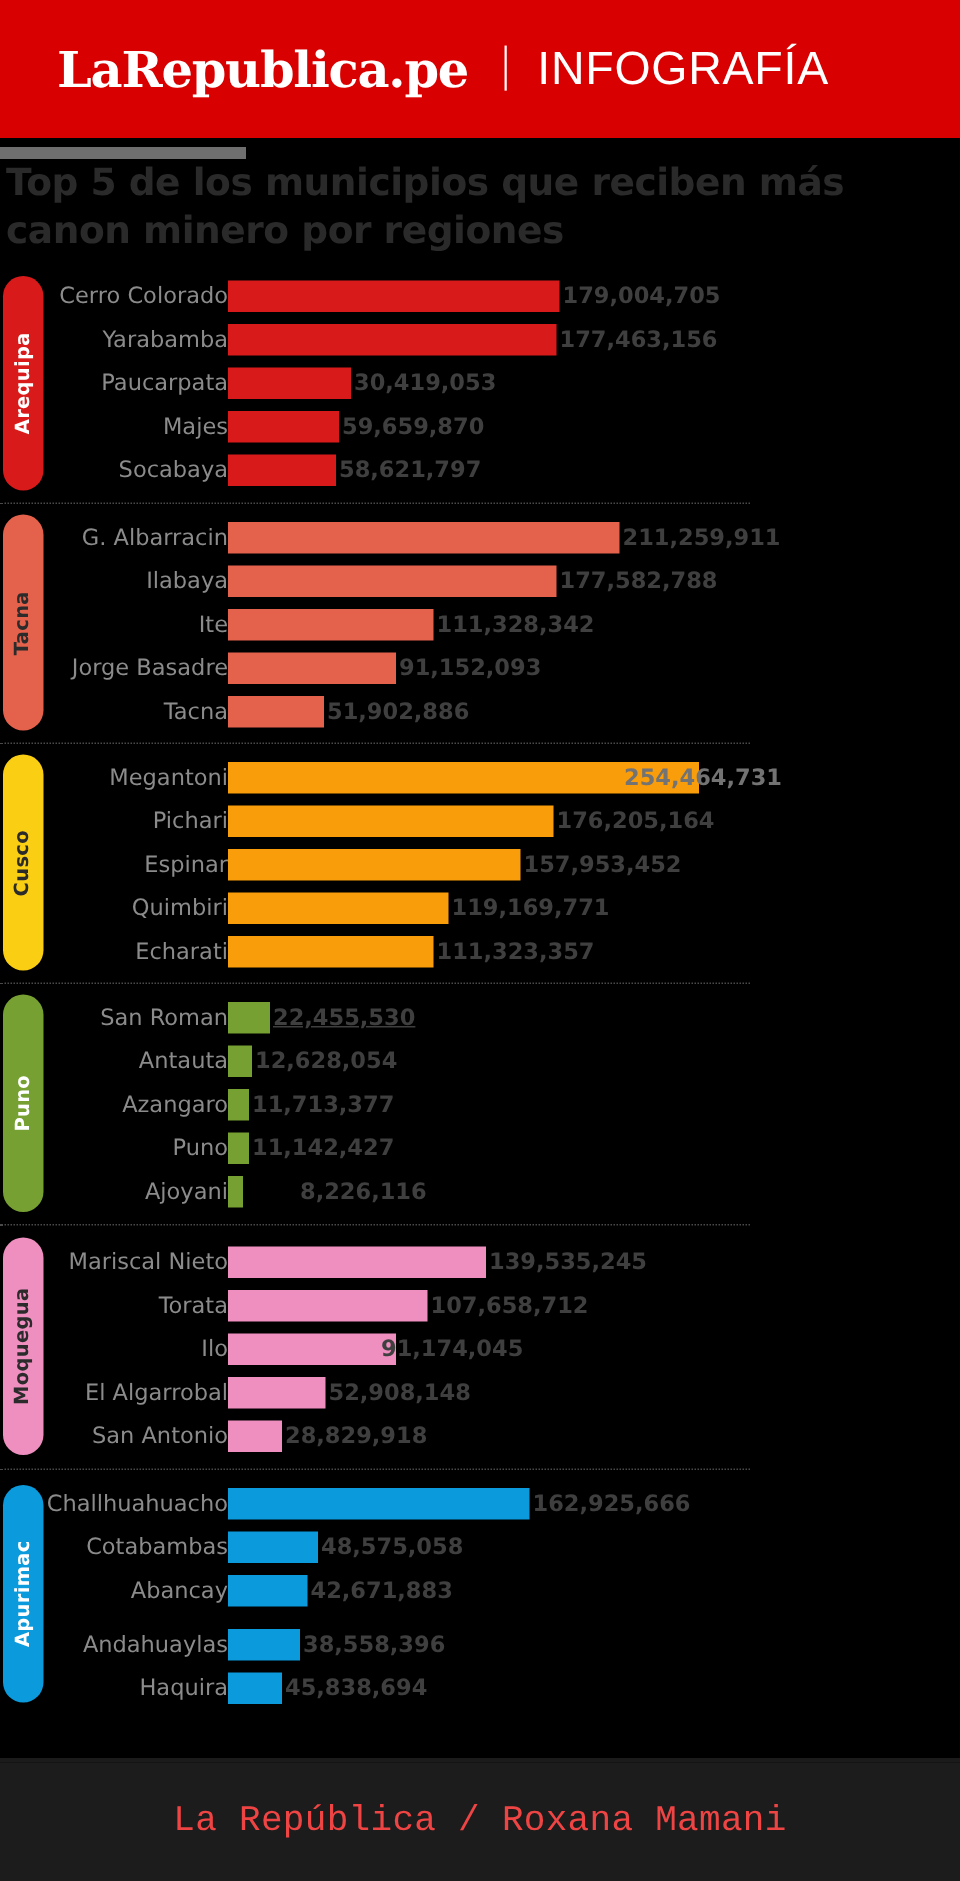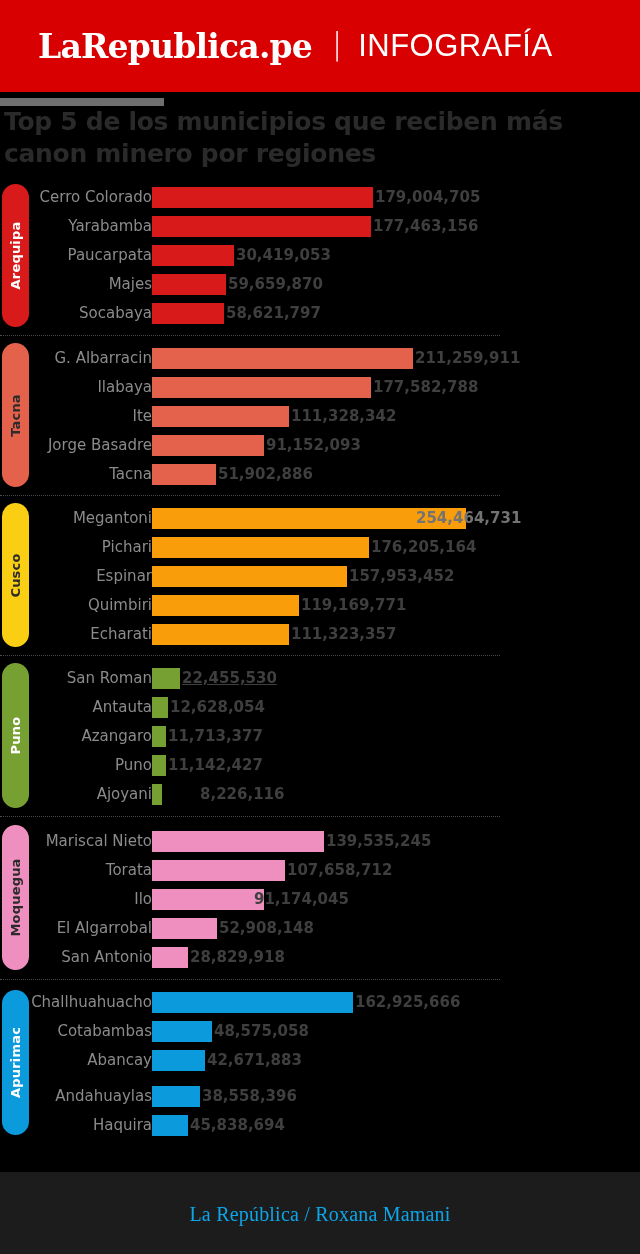--- a/index.html
+++ b/index.html
@@ -162,23 +162,23 @@
   .footer {
     position: absolute;
     left: 0; top: 1175px;
     width: 640px; height: 79px;
     background: #1c1c1c;
     display: flex;
     align-items: center;
     justify-content: center;
   }
   .footer-credit {
-    color: #0ea5e9;
-    font-family: Liberation Serif, serif;
-    font-size: 20px;
+    color: #ef4444;
+    font-family: Liberation Mono, monospace;
+    font-size: 24px;
     letter-spacing: 0.2px;
     white-space: nowrap;
   }
 </style>
 </head>
 <body>
 
 <div id="page">
 
   <div class="masthead">

